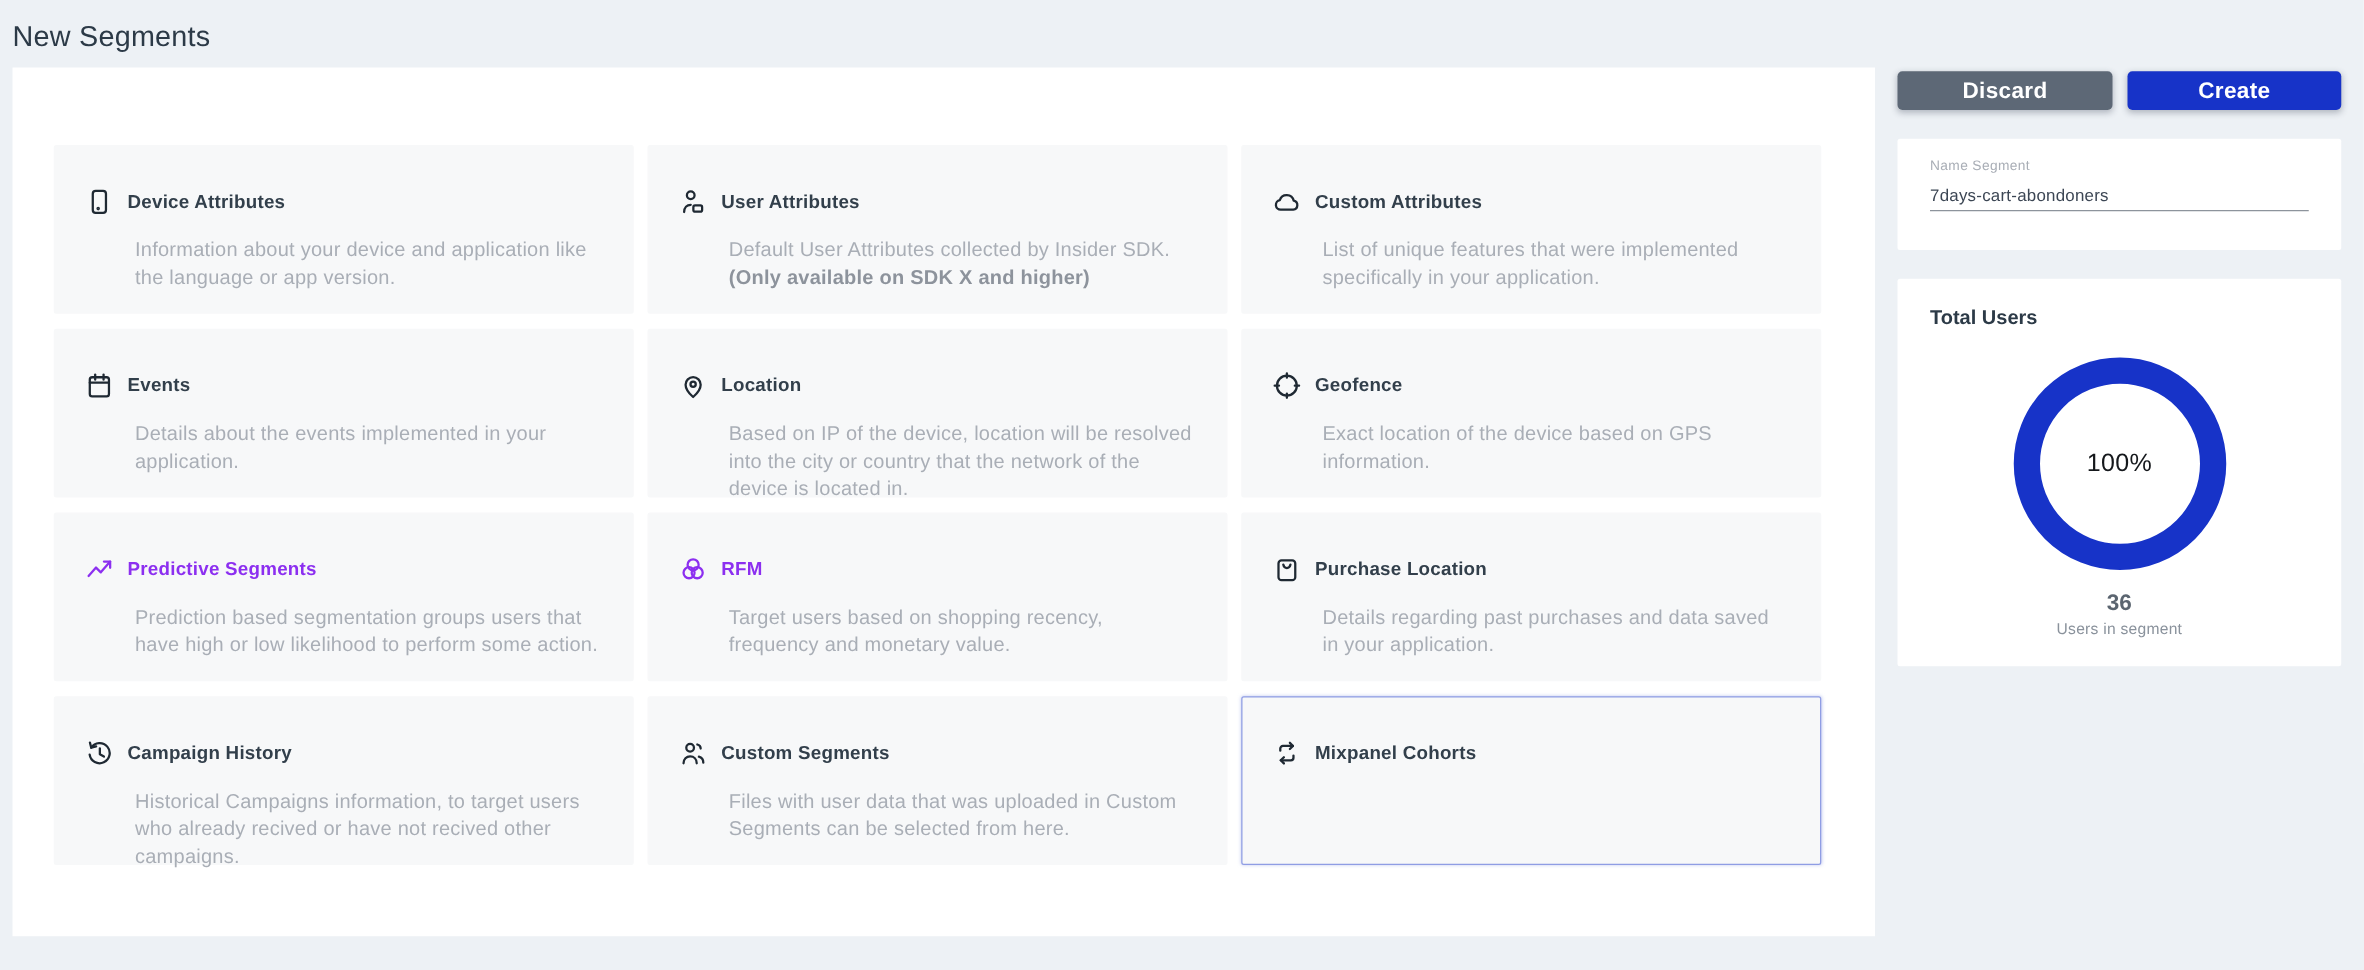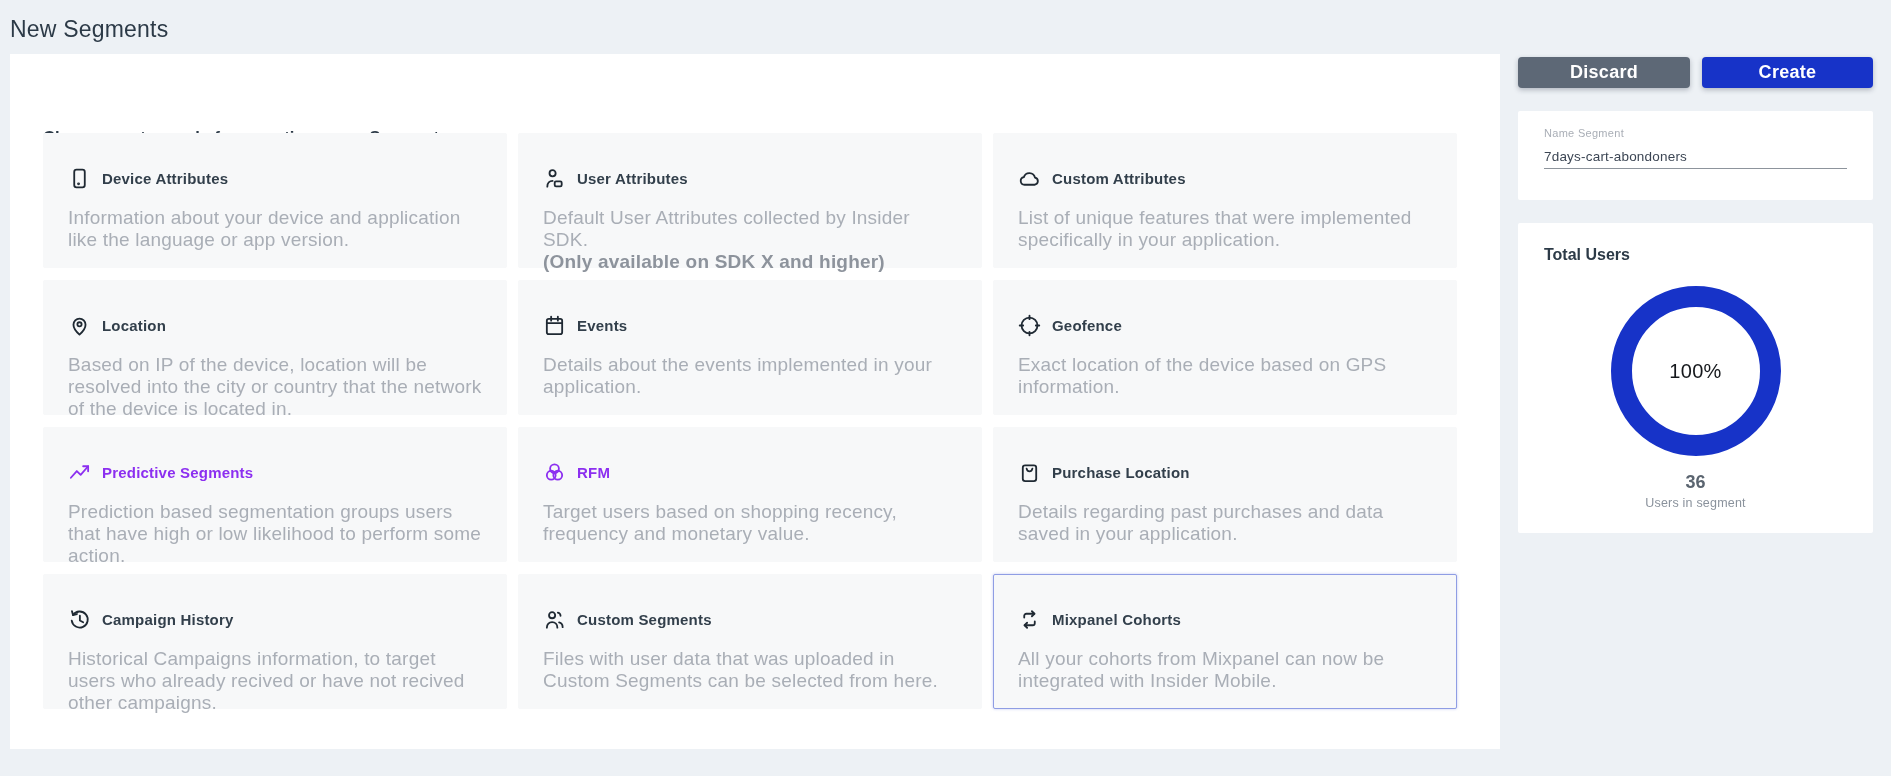--- a/index.html
+++ b/index.html
@@ -18,21 +18,21 @@
   .main-panel {
     position:absolute; left:10px; top:54px;
     width:1490px; height:695px;
     background:#ffffff;
   }
   .panel-heading {
     position:absolute; left:33px; top:83px; transform:translateY(-50%);
     font-size:16.5px; font-weight:bold; color:#2c3a47;
   }
   .cards-grid {
-    position:absolute; left:33px; top:79px;
+    position:absolute; left:33px; top:62px;
     display:grid;
     grid-template-columns:repeat(3, 464px);
     grid-auto-rows:135px;
     column-gap:11px; row-gap:12px;
   }
   .category-card {
     background:#f7f8f9;
     border:1px solid #f7f8f9;
     border-radius:2px;
     padding:32px 24px 0 24px;
@@ -45,21 +45,21 @@
   .card-head {
     display:flex; align-items:center; gap:11px;
     height:24px; margin-bottom:17px;
   }
   .card-icon { width:23px; height:23px; flex:0 0 auto; display:flex; align-items:center; justify-content:center; }
   .card-icon svg { width:23px; height:23px; stroke:#1f2933; stroke-width:1.9; fill:none; stroke-linecap:round; stroke-linejoin:round; }
   .category-card.accent .card-icon svg { stroke:#8c2ff0; }
   .card-title { font-size:15px; font-weight:600; color:#323f4b; letter-spacing:.2px; }
   .category-card.accent .card-title { color:#8c2ff0; }
   .card-desc {
-    font-size:19px; line-height:22px; color:#a9aeb6; max-width:424px; letter-spacing:.2px;
+    font-size:16px; line-height:22px; color:#a9aeb6; max-width:424px; letter-spacing:.2px;margin-left:40px;
   }
   .card-note { font-weight:bold; color:#8d939c; }
 
   
   .btn {
     position:absolute; top:57px; height:31px;
     border:none; border-radius:4px;
     color:#ffffff; font-family:"Liberation Sans", sans-serif;
     font-size:18px; font-weight:bold; letter-spacing:.3px;
     box-shadow:0 2px 5px rgba(40,50,70,.30);
@@ -156,42 +156,42 @@
         </span>
         <span class="card-title">Custom Attributes</span>
       </div>
       <div class="card-desc">List of unique features that were implemented specifically in your application.</div>
     </div>
 
     <div class="category-card">
       <div class="card-head">
         <span class="card-icon">
           <svg viewBox="0 0 24 24">
-              <path d="M12 21.5s-6.3-5.6-6.3-10.3a6.3 6.3 0 1 1 12.6 0C18.3 15.9 12 21.5 12 21.5z"></path>
-              <circle cx="12" cy="10.8" r="2.2"></circle>
-            </svg>
-        </span>
-        <span class="card-title">Location</span>
-      </div>
-      <div class="card-desc">Based on IP of the device, location will be resolved into the city or country that the network of the device is located in.</div>
-    </div>
-
-    <div class="category-card">
-      <div class="card-head">
-        <span class="card-icon">
-          <svg viewBox="0 0 24 24">
               <rect x="4" y="5" width="16" height="16" rx="2"></rect>
               <line x1="8.5" y1="2.8" x2="8.5" y2="7"></line>
               <line x1="15.5" y1="2.8" x2="15.5" y2="7"></line>
               <line x1="4" y1="9.5" x2="20" y2="9.5"></line>
             </svg>
         </span>
         <span class="card-title">Events</span>
       </div>
       <div class="card-desc">Details about the events implemented in your application.</div>
+    </div>
+
+    <div class="category-card">
+      <div class="card-head">
+        <span class="card-icon">
+          <svg viewBox="0 0 24 24">
+              <path d="M12 21.5s-6.3-5.6-6.3-10.3a6.3 6.3 0 1 1 12.6 0C18.3 15.9 12 21.5 12 21.5z"></path>
+              <circle cx="12" cy="10.8" r="2.2"></circle>
+            </svg>
+        </span>
+        <span class="card-title">Location</span>
+      </div>
+      <div class="card-desc">Based on IP of the device, location will be resolved into the city or country that the network of the device is located in.</div>
     </div>
 
     <div class="category-card">
       <div class="card-head">
         <span class="card-icon">
           <svg viewBox="0 0 24 24">
               <circle cx="12" cy="12" r="8.3"></circle>
               <line x1="12" y1="1.8" x2="12" y2="5.4"></line>
               <line x1="12" y1="18.6" x2="12" y2="22.2"></line>
               <line x1="1.8" y1="12" x2="5.4" y2="12"></line>
@@ -277,21 +277,20 @@
         <span class="card-icon">
           <svg viewBox="0 0 24 24">
               <path d="M6.5 10V8.2a2.2 2.2 0 0 1 2.2-2.2h8.4"></path>
               <polyline points="14.5 3.4 17.1 6 14.5 8.6"></polyline>
               <path d="M17.5 14v1.8a2.2 2.2 0 0 1-2.2 2.2H6.9"></path>
               <polyline points="9.5 15.4 6.9 18 9.5 20.6"></polyline>
             </svg>
         </span>
         <span class="card-title">Mixpanel Cohorts</span>
       </div>
-      <div class="card-desc">All your cohorts from Mixpanel can now be integrated with Insider Mobile.</div>
     </div>
 
   </div>
 </div>
 
 <button class="btn btn-discard">Discard</button>
 <button class="btn btn-create">Create</button>
 
 <div class="name-card">
   <div class="name-label">Name Segment</div>

